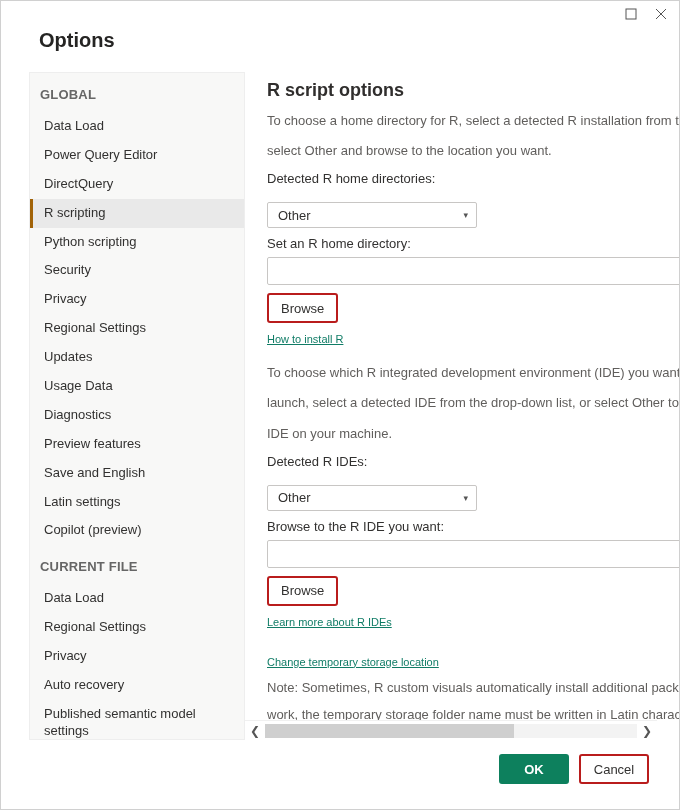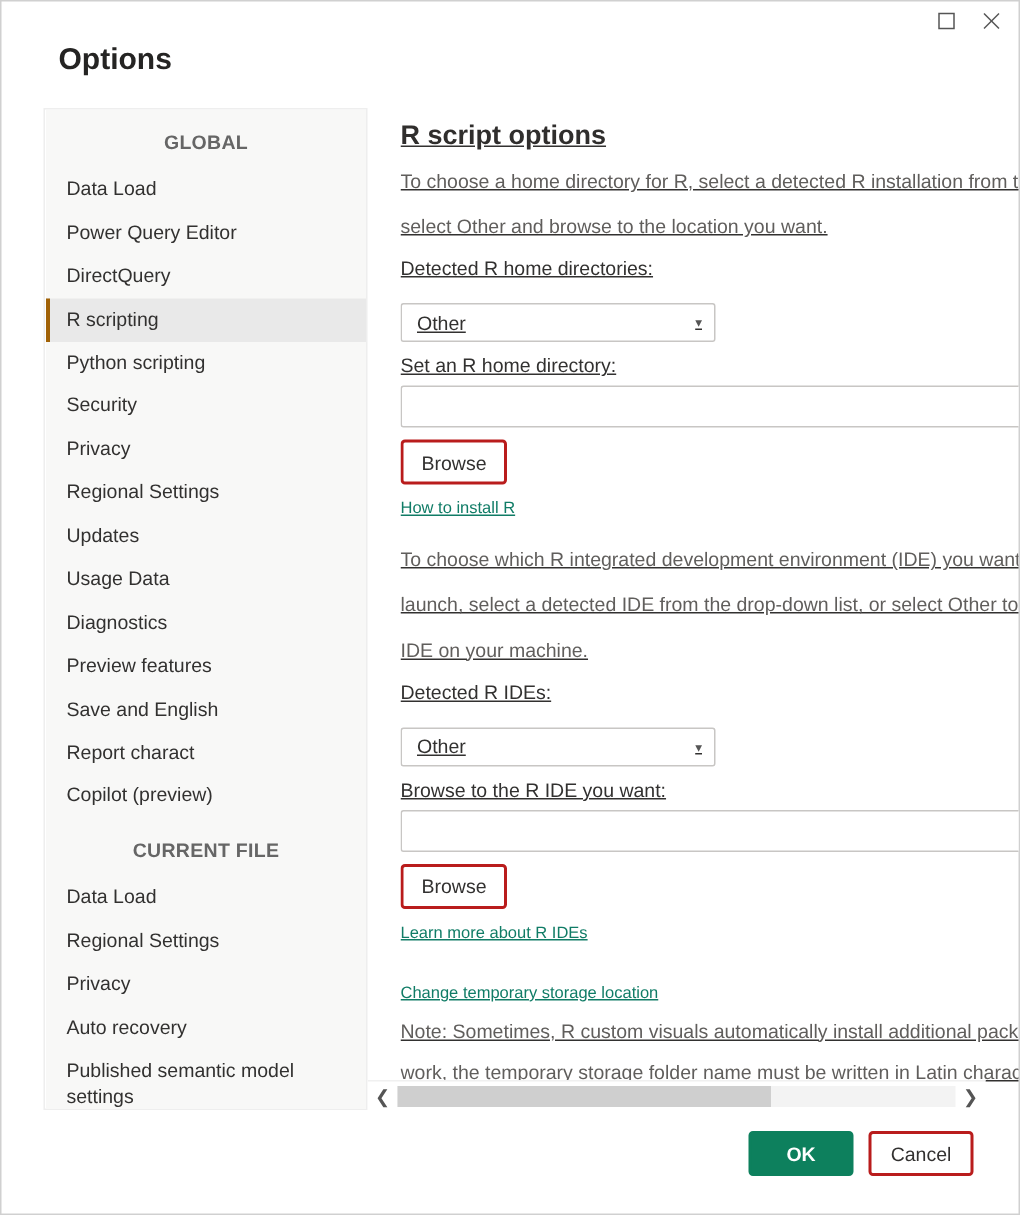--- a/index.html
+++ b/index.html
@@ -44,40 +44,38 @@
     border: 1px solid #eeeeee;
     overflow-y: auto;
     padding-bottom: 8px;
   }
   .sidebar-section {
     font-size: 13px;
     font-weight: 600;
     color: #666;
     padding: 14px 10px 10px 10px;
     letter-spacing: 0.2px;
-    text-align: center;
   }
   .sidebar-item {
     padding: 6px 10px 6px 14px;
     cursor: pointer;
     color: #323130;
     font-size: 13px;
     line-height: 1.3;
   }
   .sidebar-item.selected {
     background: #e9e9e9;
     border-left: 3px solid #a16207;
     padding-left: 11px;
   }
   .content {
     flex: 1;
     padding: 8px 0 0 22px;
     overflow: hidden;
     position: relative;
-    text-decoration: underline;
   }
   .content-inner {
     width: 420px;
     overflow: hidden;
   }
   .content h2 {
     margin: 0 0 10px 0;
     font-size: 18px;
     font-weight: 600;
     color: #302e2d;
@@ -222,21 +220,21 @@
       <div class="sidebar-item selected">R scripting</div>
       <div class="sidebar-item">Python scripting</div>
       <div class="sidebar-item">Security</div>
       <div class="sidebar-item">Privacy</div>
       <div class="sidebar-item">Regional Settings</div>
       <div class="sidebar-item">Updates</div>
       <div class="sidebar-item">Usage Data</div>
       <div class="sidebar-item">Diagnostics</div>
       <div class="sidebar-item">Preview features</div>
       <div class="sidebar-item">Save and English</div>
-      <div class="sidebar-item">Report charact</div>
+      <div class="sidebar-item">Latin settings</div>
       <div class="sidebar-item">Copilot (preview)</div>
       <div class="sidebar-section">CURRENT FILE</div>
       <div class="sidebar-item">Data Load</div>
       <div class="sidebar-item">Regional Settings</div>
       <div class="sidebar-item">Privacy</div>
       <div class="sidebar-item">Auto recovery</div>
       <div class="sidebar-item">Published semantic model settings</div>
     </div>
 
   <div class="content">

